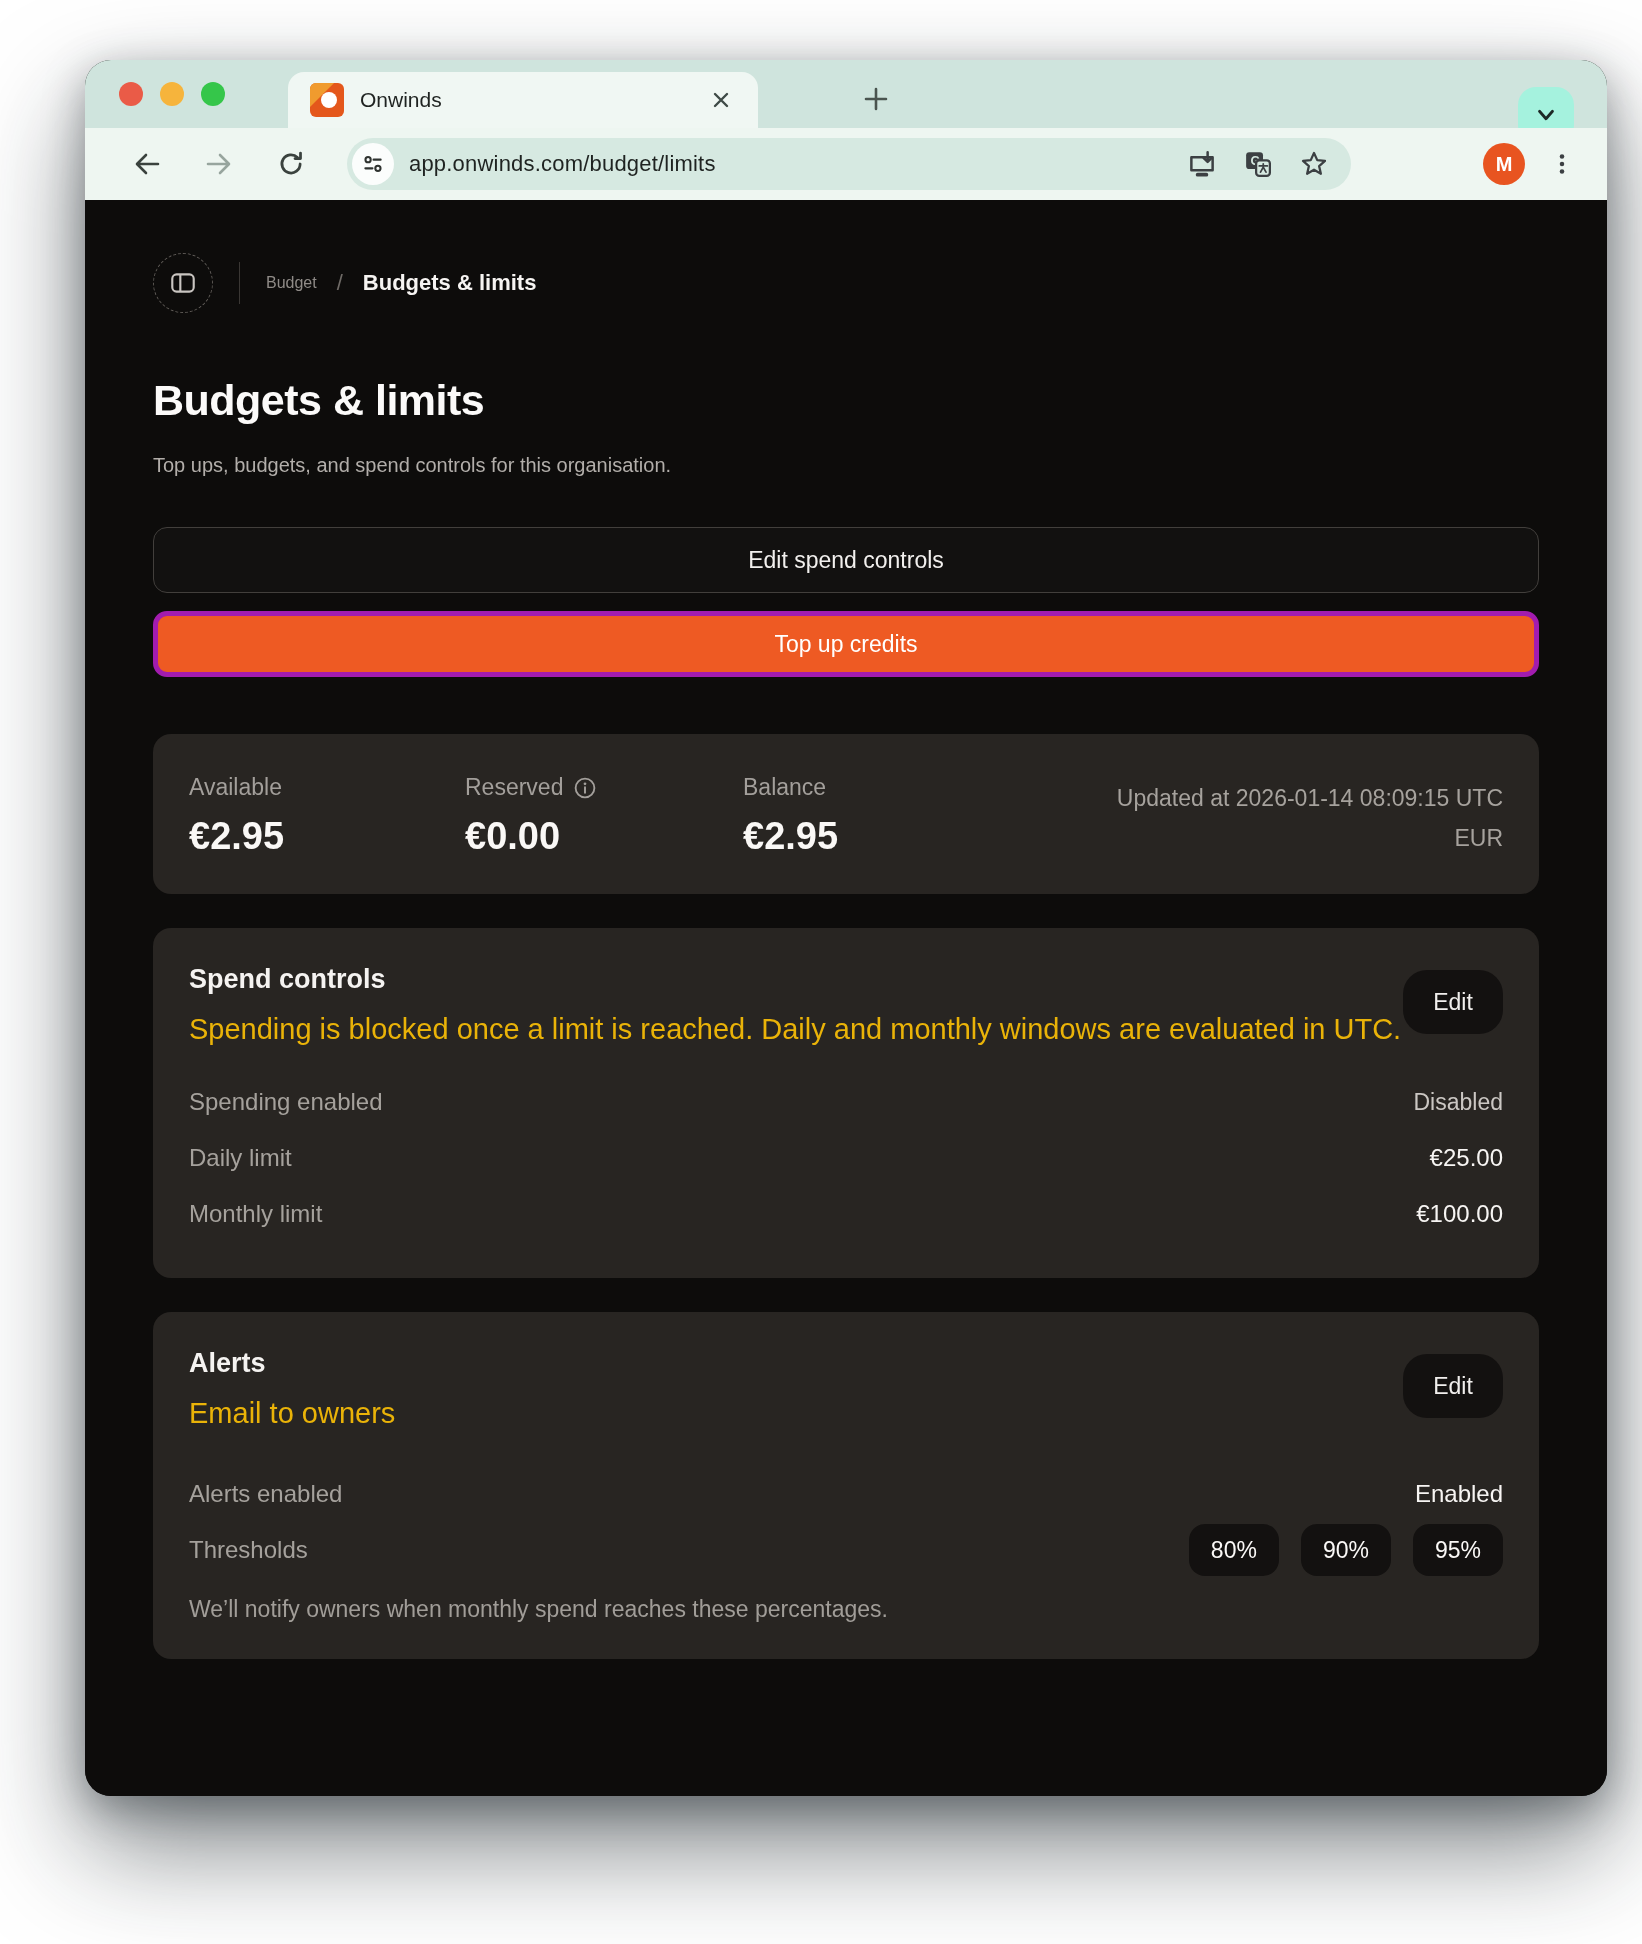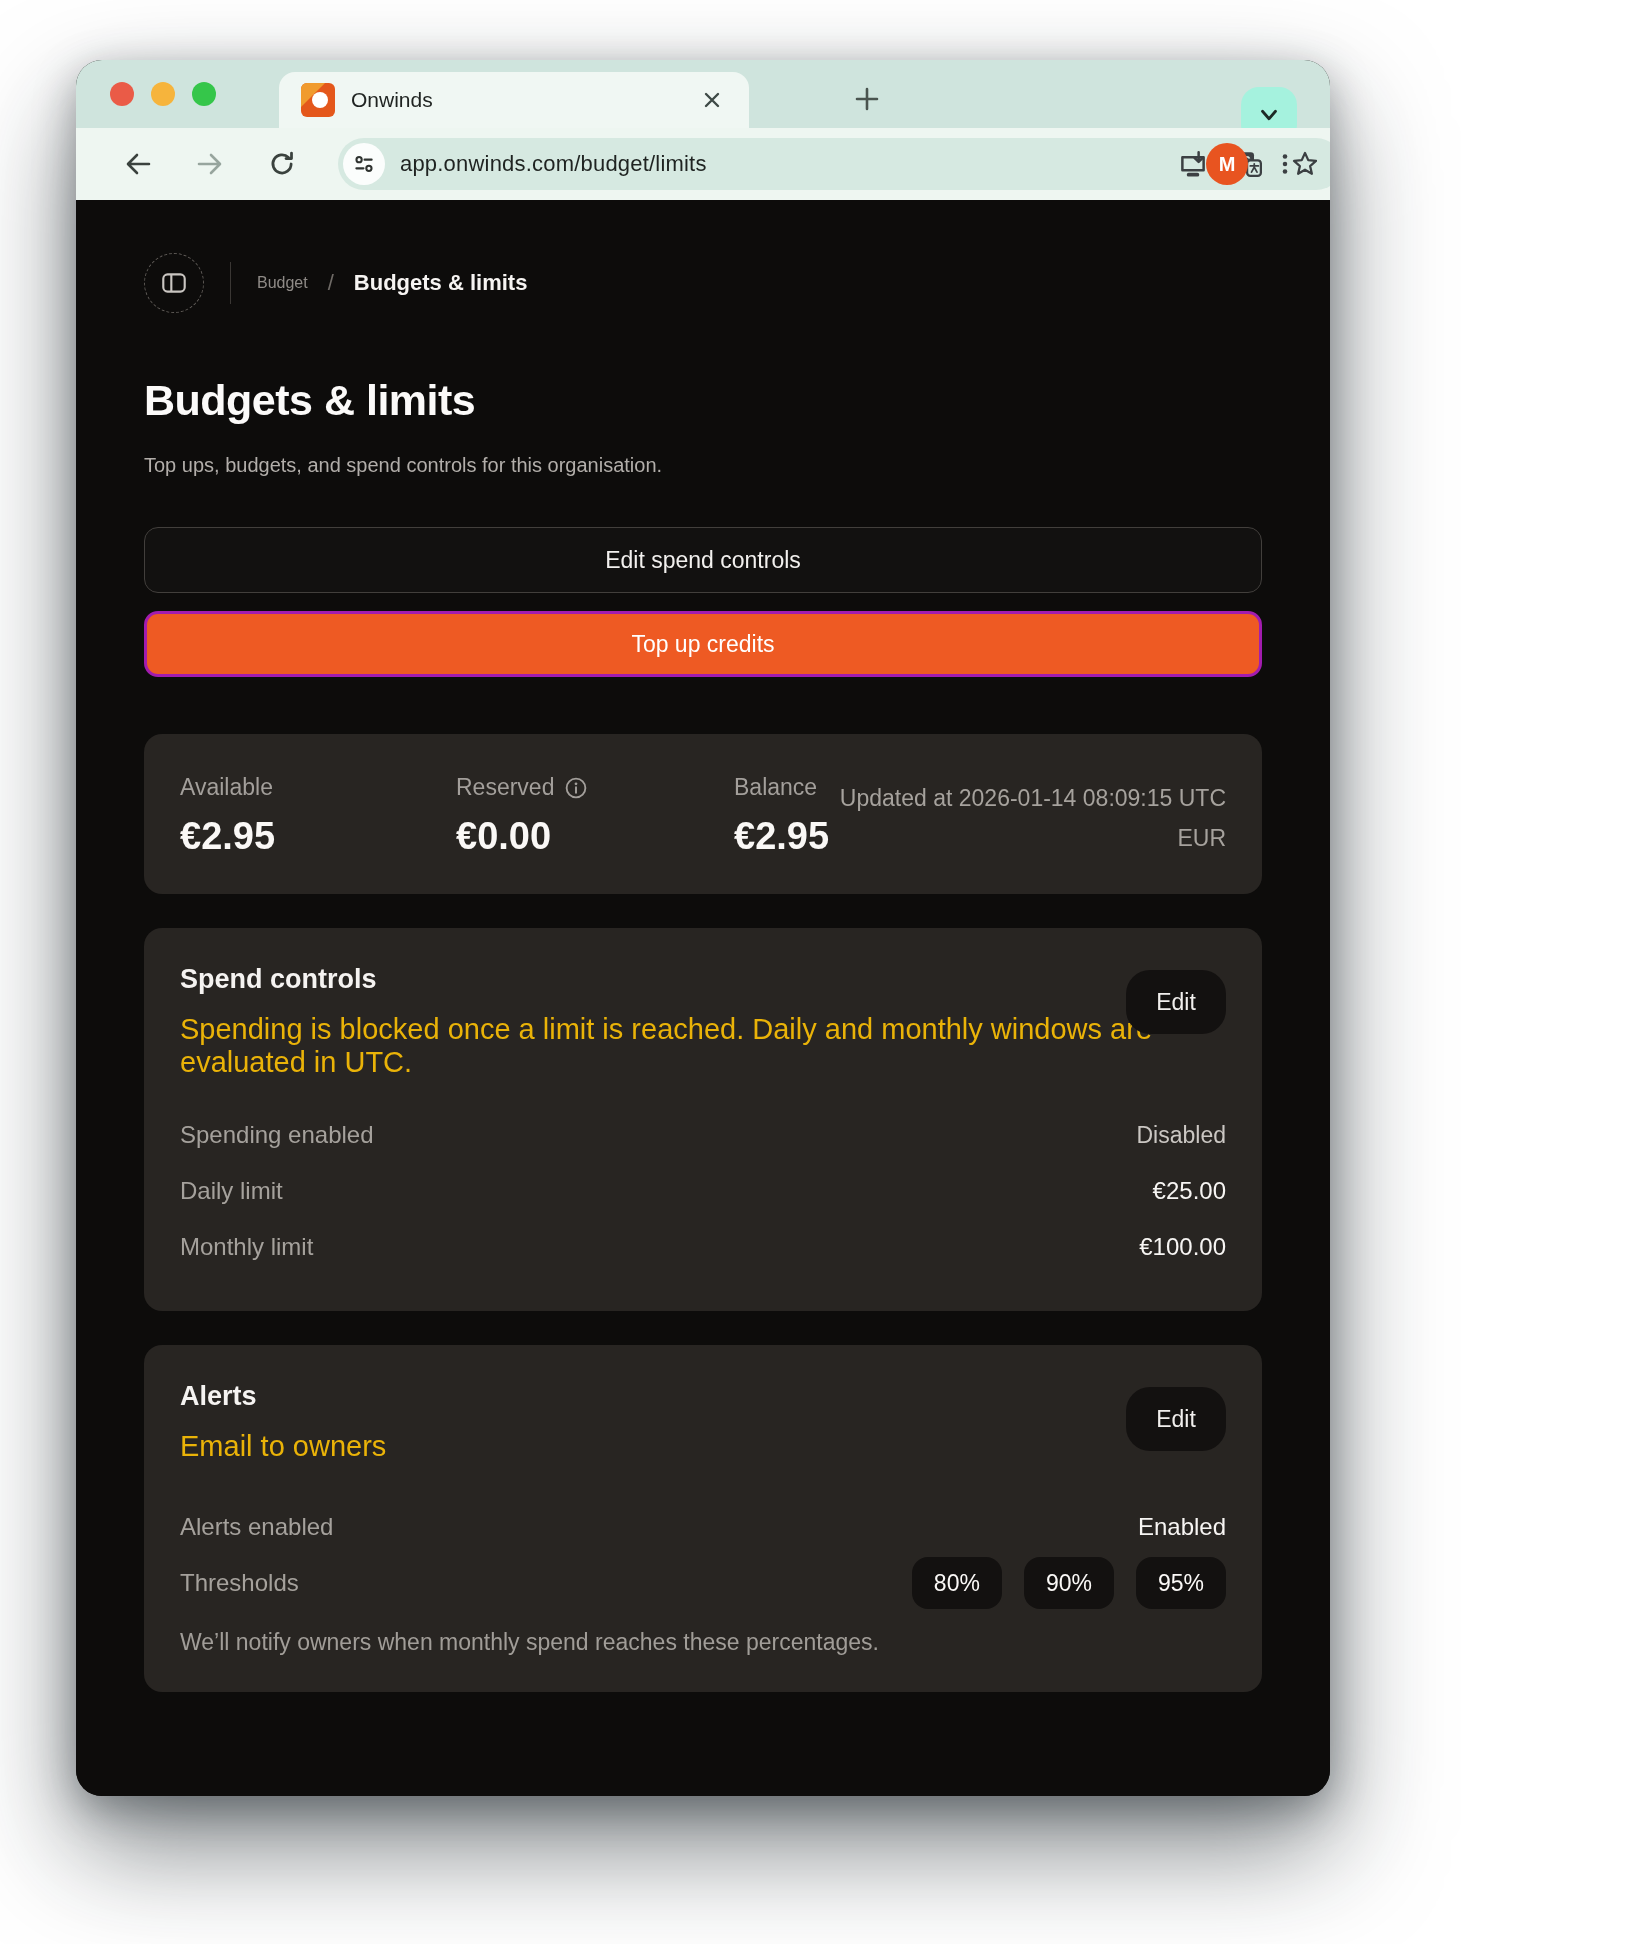--- a/index.html
+++ b/index.html
@@ -1,19 +1,19 @@
 <!DOCTYPE html>
 <html><head>
 <meta charset="utf-8">
 <style>
   * { margin:0; padding:0; box-sizing:border-box; }
   html,body { width:1642px; height:1944px; background:#ffffff; font-family:"Liberation Sans", sans-serif; overflow:hidden; }
 
   .window {
-    position:absolute; left:76px; top:60px; width:1254px; height:1736px;
+    position:absolute; left:85px; top:60px; width:1522px; height:1736px;
     border-radius:26px; overflow:hidden;
     box-shadow:0 50px 110px rgba(20,30,34,.55), 0 12px 40px rgba(20,30,34,.35);
     background:#0d0c0b;
   }
 
   
   .tabstrip { position:relative; height:68px; background:#cfe4dd; }
   .traffic { position:absolute; left:34px; top:22px; display:flex; gap:17px; }
   .traffic span { width:24px; height:24px; border-radius:50%; display:block; }
   .t-close { background:#ea5b47; }
@@ -68,21 +68,21 @@
   .bc-parent { font-size:16px; color:#8f8b87; }
   .bc-sep { font-size:22px; color:#6f6b67; margin:0 20px; }
   .bc-current { font-size:22px; color:#f6f4f2; font-weight:bold; }
 
   .page-title { margin-top:63px; font-size:43px; font-weight:bold; color:#fbfaf9; letter-spacing:-.5px; }
   .page-subtitle { margin-top:29px; font-size:20px; color:#b2aeaa; }
 
   .actions { margin-top:50px; display:flex; justify-content:flex-end; gap:18px;flex-direction:column; }
   .btn { border-radius:14px; font-size:23px; display:flex; align-items:center; justify-content:center; cursor:default; }
   .btn-outline { height:66px; padding:0 32px; color:#f2f0ee; background:#121110; border:1px solid #423f3c; }
-  .btn-primary { height:66px; padding:16px 32px; color:#ffffff; background:#ee5a23; border:3px solid #a21caf; font-weight:500; }
+  .btn-primary { height:66px; padding:16px 32px; color:#ffffff; background:#ee5a23; border:5px solid #a21caf; font-weight:500; }
 
   .card { background:#282522; border-radius:18px; position:relative; }
 
   .balance-card { margin-top:57px; height:160px; padding:0 36px; }
   .stat { position:absolute; top:40px; }
   .stat-label { display:flex; align-items:center; gap:10px; font-size:23px; color:#a39f9b; }
   .stat-value { margin-top:14px; font-size:38px; font-weight:bold; color:#faf8f6; }
   .stat-0 { left:36px; } .stat-1 { left:312px; } .stat-2 { left:590px; }
   .balance-meta { position:absolute; top:44px; right:36px; text-align:right; font-size:23px; color:#a6a29d; line-height:40px; }
 

